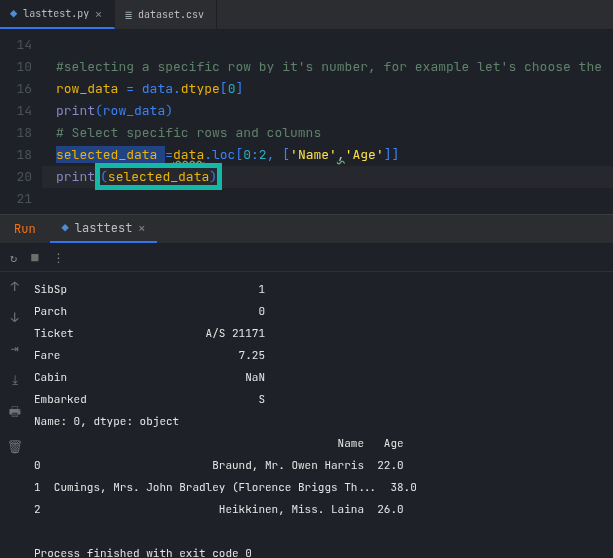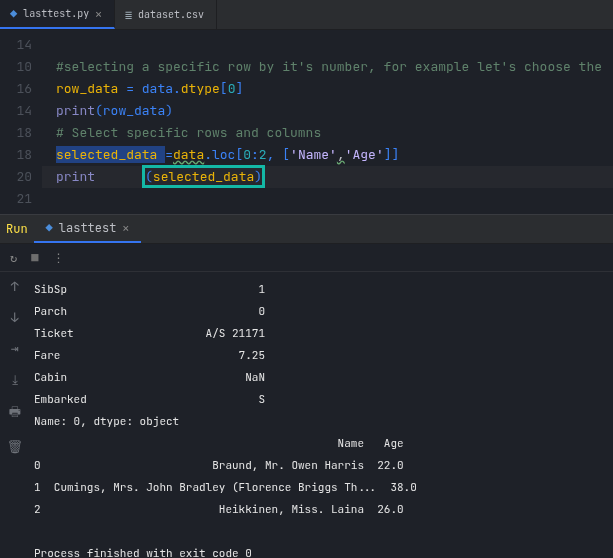--- a/index.html
+++ b/index.html
@@ -63,39 +63,39 @@
     height: 22px;
     line-height: 22px;
     white-space: pre;
     padding-left: 14px;
   }
   .code-line.hl { background: #26282e; }
   .cm  { color:#5f826b; }  
   .id  { color:#eab308; }  
   .op  { color:#3b82f6; }
   .num { color:#2aacb8; }  
-  .str { color:#c4b5fd; }  
+  .str { color:#fde047; }  
   .kw  { color:#8888c6; }  
   .typo { text-decoration: underline wavy #6aab73; text-decoration-skip-ink: none; }
-  .caret-box { border:3px solid #14b8a6;margin-left:47px; }
+  .caret-box { border:5px solid #14b8a6; }
   .sel-bg { background:#214283; }
 
   
   .runbar {
     display: flex;
     align-items: center;
     background: #2b2d30;
     border-top: 1px solid #393b40;
     border-bottom: 1px solid #1e1f22;
     height: 30px;
     font-size: 12px;
   }
   .runbar .run-label {
-    color: #fde047;
-    padding: 0 6px;
+    color: #f97316;
+    padding: 0 14px;
   }
   .runbar .run-tab {
     display: flex;
     align-items: center;
     gap: 6px;
     padding: 0 12px;
     height: 100%;
     border-bottom: 2px solid #3574f0;
   }
   .run-tab .close { color:#888; font-size:11px; }

